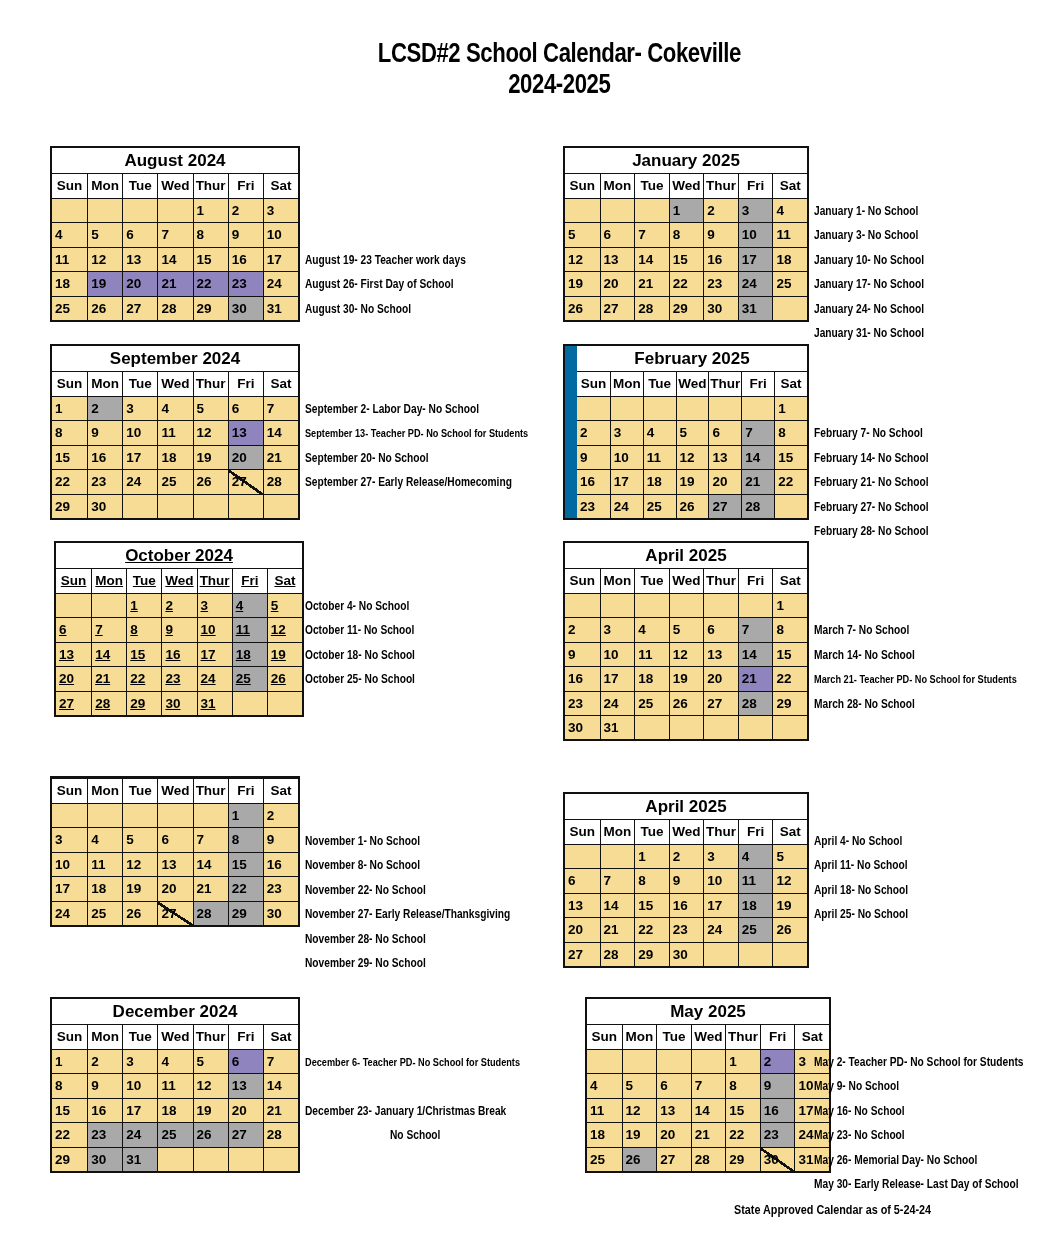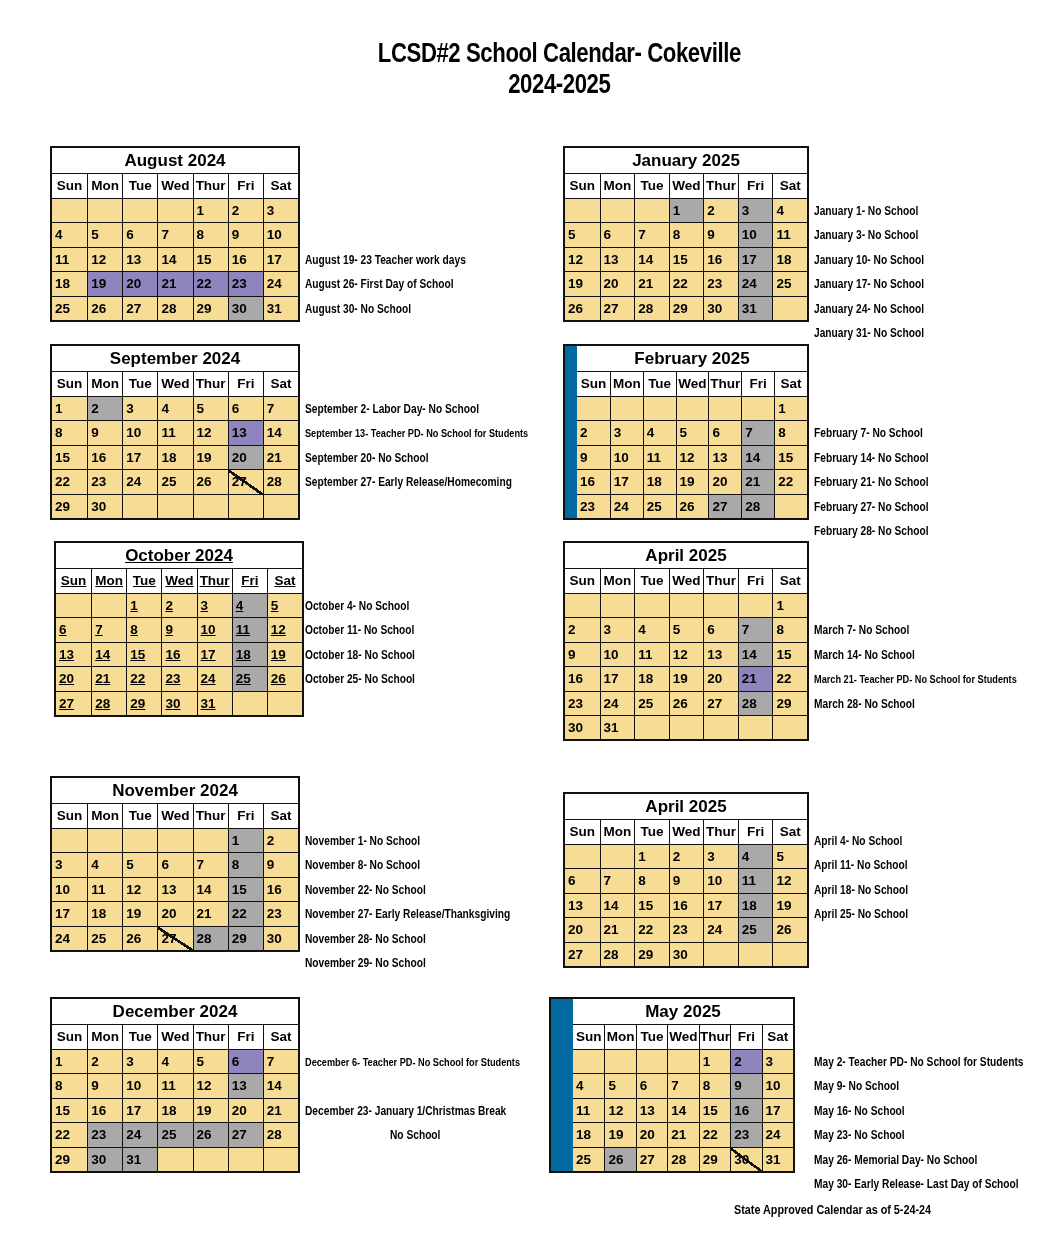--- a/index.html
+++ b/index.html
@@ -454,21 +454,20 @@
         <div class="dcell y"></div>
       </div>
     </div>
     <div class="ann" style="left: 786px; top: 617.4px;">
       <div class="ann-line"><span class="ann-text">March 7- No School</span></div>
       <div class="ann-line"><span class="ann-text">March 14- No School</span></div>
       <div class="ann-line"><span class="ann-text small">March 21- Teacher PD- No School for Students</span></div>
       <div class="ann-line"><span class="ann-text">March 28- No School</span></div>
     </div>
     <div class="month" style="left: 22px; top: 776px; width: 250px;">
-      <div class="mtitle">November 2024</div>
       <div class="mrow">
         <div class="hcell">Sun</div>
         <div class="hcell">Mon</div>
         <div class="hcell">Tue</div>
         <div class="hcell">Wed</div>
         <div class="hcell">Thur</div>
         <div class="hcell">Fri</div>
         <div class="hcell">Sat</div>
       </div>
       <div class="mrow">
@@ -644,21 +643,21 @@
         <div class="dcell y"></div>
         <div class="dcell y"></div>
       </div>
     </div>
     <div class="ann" style="left: 277px; top: 1049px;">
       <div class="ann-line"><span class="ann-text small">December 6- Teacher PD- No School for Students</span></div>
       <div class="ann-line"><span class="ann-text"></span></div>
       <div class="ann-line"><span class="ann-text">December 23- January 1/Christmas Break</span></div>
       <div class="ann-line"><span class="ann-text center">No School</span></div>
     </div>
-    <div class="month" style="left: 521px; top: 997px; width: 246px; padding-left: 22px;">
+    <div class="month" style="left: 557px; top: 997px; width: 246px;">
       <div class="mtitle">May 2025</div>
       <div class="mrow">
         <div class="hcell">Sun</div>
         <div class="hcell">Mon</div>
         <div class="hcell">Tue</div>
         <div class="hcell">Wed</div>
         <div class="hcell">Thur</div>
         <div class="hcell">Fri</div>
         <div class="hcell">Sat</div>
       </div>

